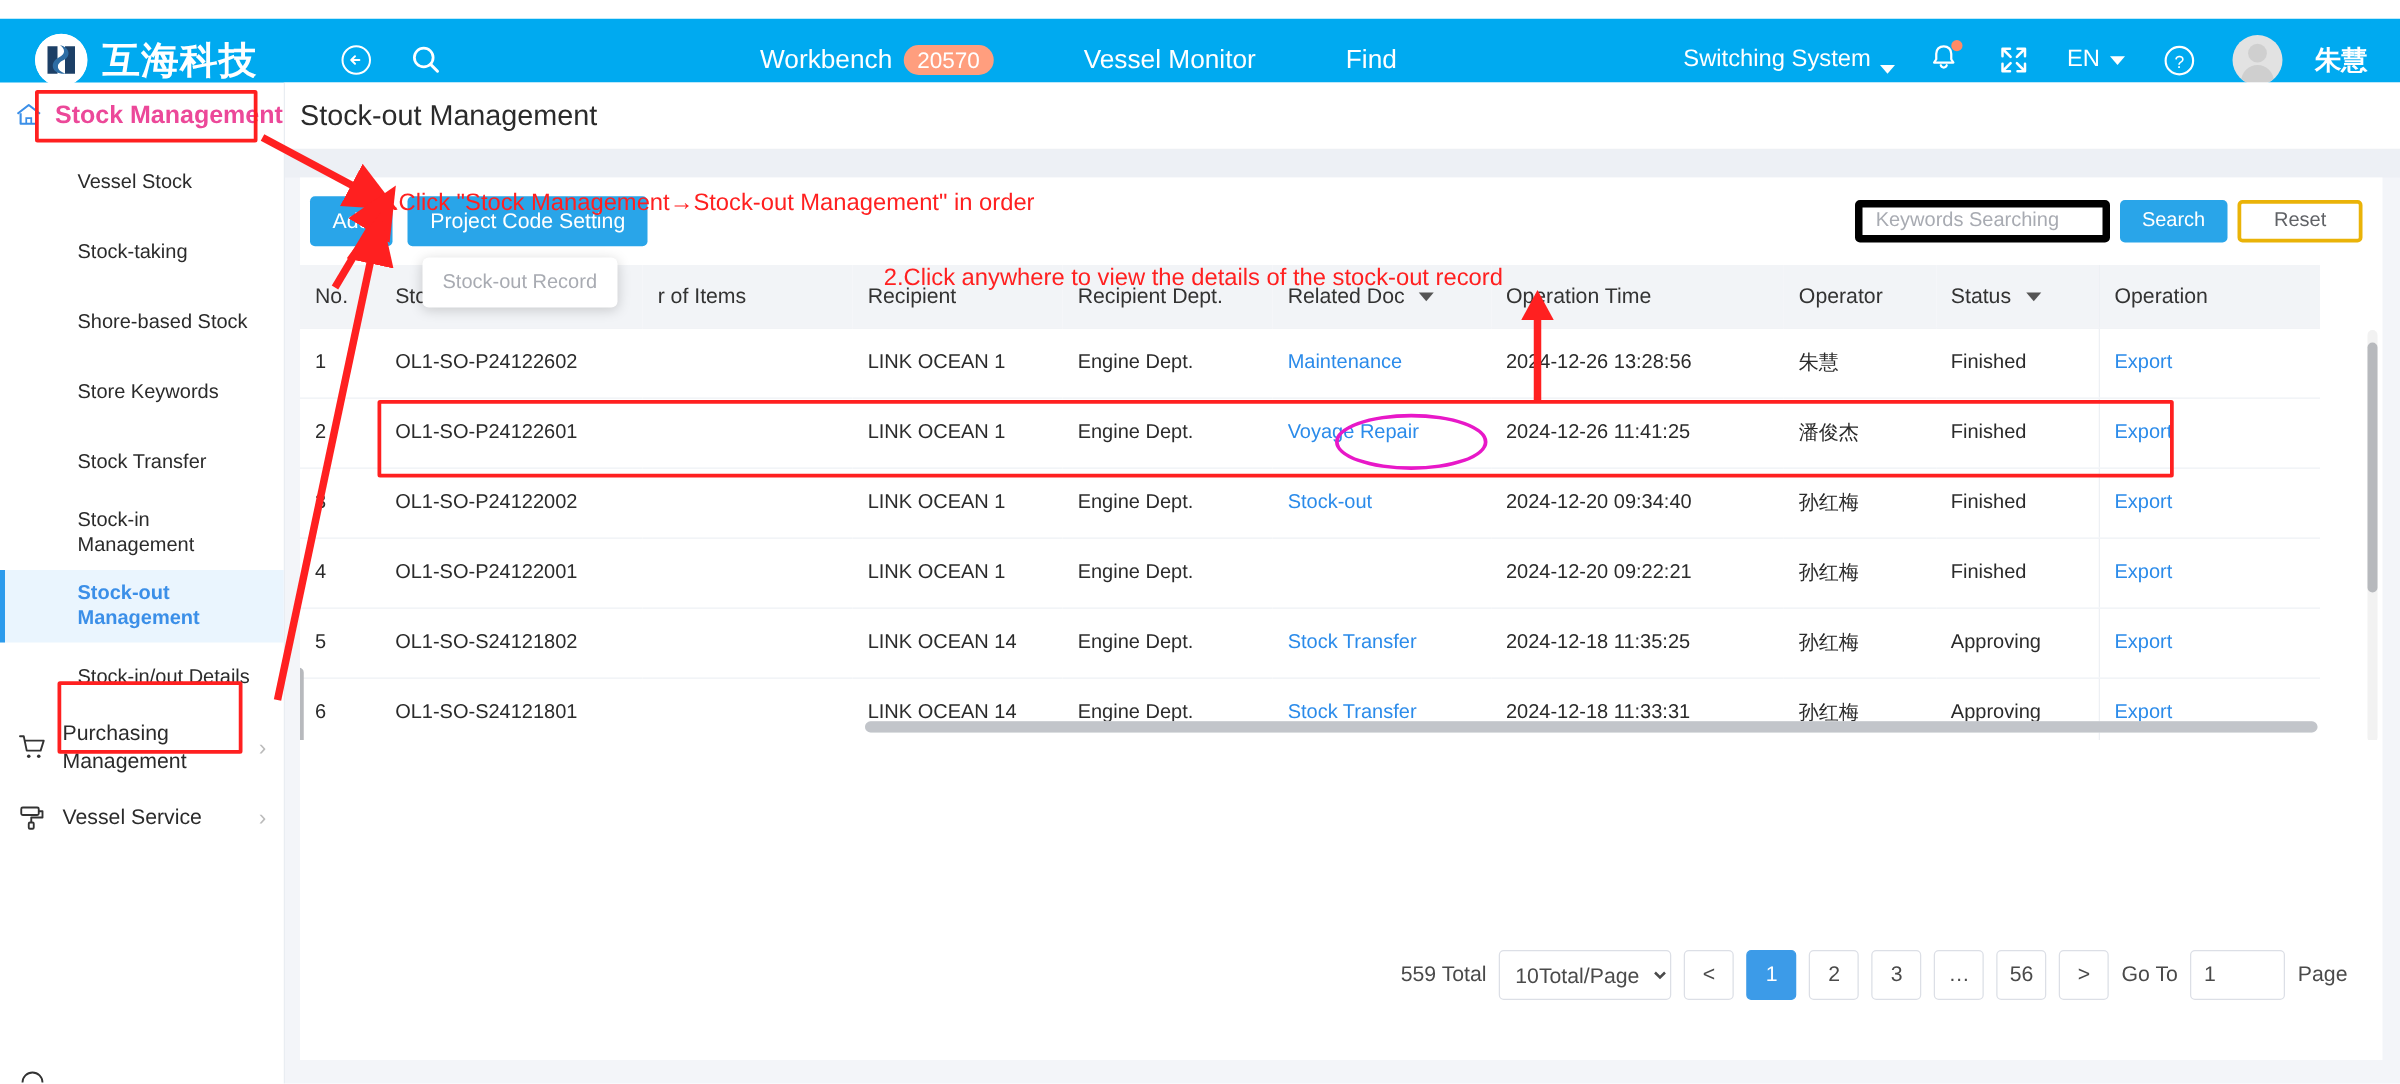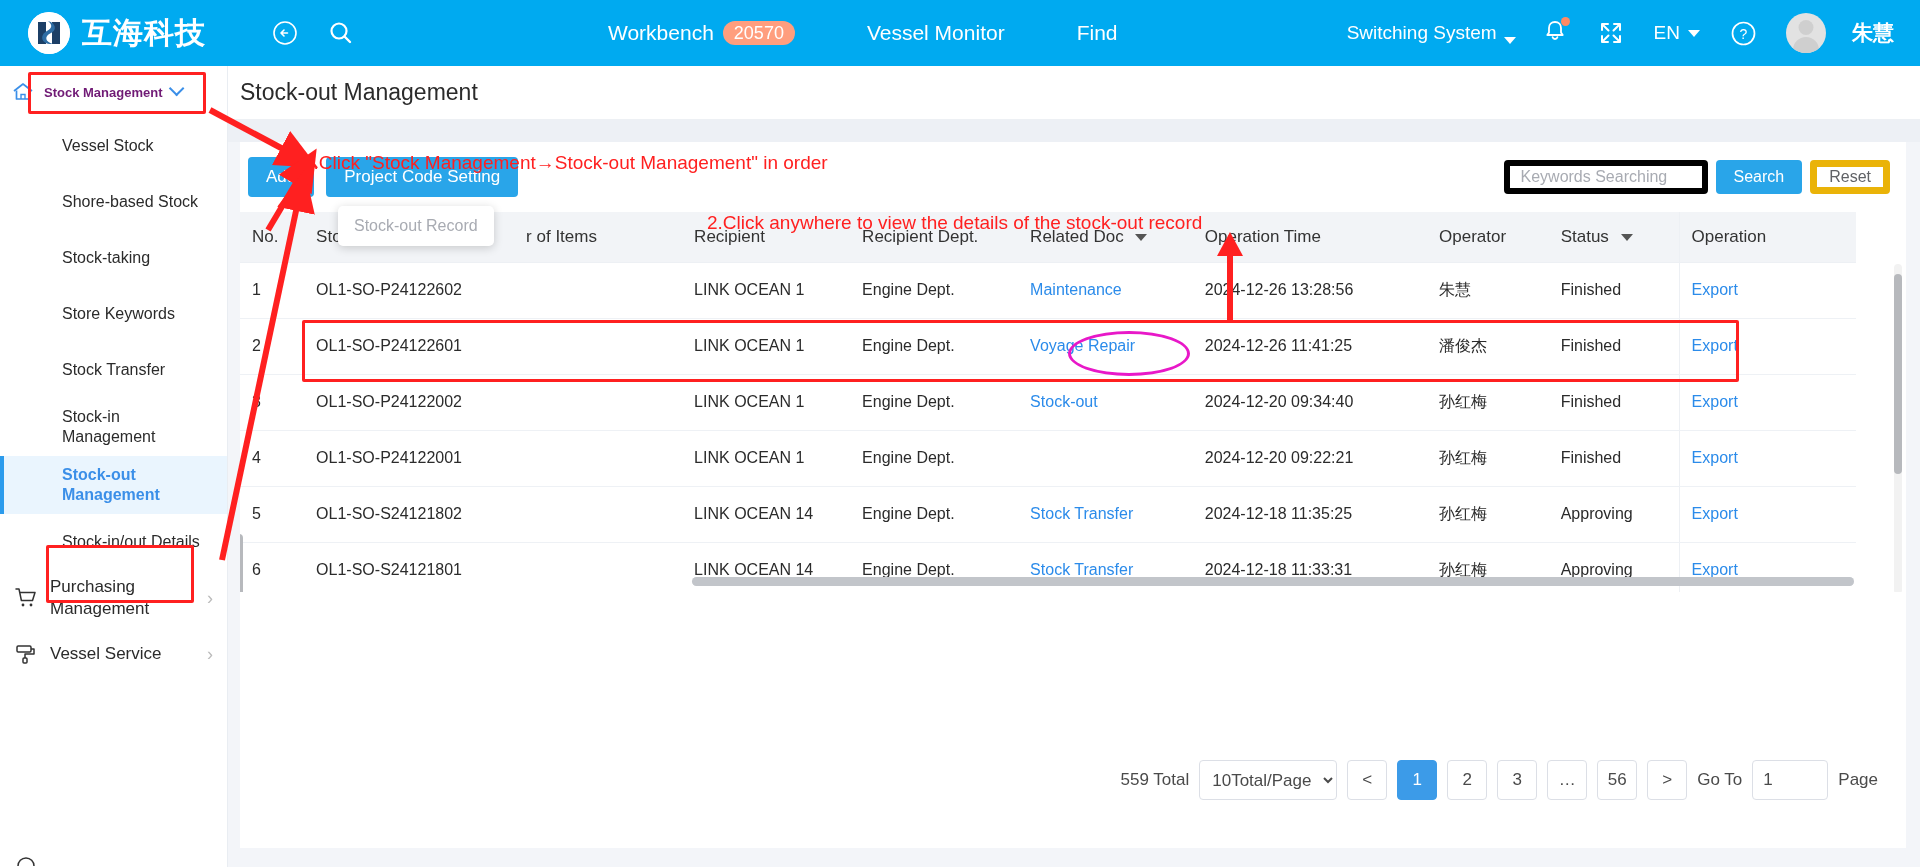--- a/index.html
+++ b/index.html
@@ -5,21 +5,21 @@
   * { box-sizing: border-box; margin: 0; padding: 0; }
   html, body {
     width: 1920px; height: 867px;
     font-family: "Liberation Sans", sans-serif;
     background: #fff; overflow: hidden;
   }
   #root { position: relative; width: 1920px; height: 867px; }
 
   
   .header {
-    position: absolute; top: 0; left: 0; width: 1920px; height: 66px;
+    position: absolute; top: 15px; left: 0; width: 1920px; height: 66px;
     background: #00AAF0; display: flex; align-items: center;
   }
   .logo-wrap { display: flex; align-items: center; margin-left: 28px; }
   .logo-mark {
     width: 42px; height: 42px; border-radius: 50%;
     background: #ffffff; position: relative; overflow: hidden;
     display: inline-block;
   }
   .logo-mark svg { position: absolute; top: 0; left: 0; }
   .logo-text {
@@ -75,21 +75,21 @@
   .username { color:#fff; font-size:21px; font-weight:bold; }
 
   
   .sidebar {
     position: absolute; top: 66px; left: 0; width: 228px; height: 801px;
     background: #fff; border-right: 1px solid #E9EDF2;
   }
   .sb-top { display:flex; align-items:center; height: 52px; padding-left: 10px; }
   .home-icon { width: 26px; height: 26px; margin-right: 8px; }
   .sb-title {
-    color: #701a75; font-size: 13px; font-weight: bold; display:flex;
+    color: #ec4899; font-size: 20px; font-weight: bold; display:flex;
     gap:7px; cursor:pointer; white-space:nowrap;
   }
   .chev {
     width: 11px; height: 11px; border-right: 2px solid #3B8FE8;
     border-bottom: 2px solid #3B8FE8; transform: rotate(45deg) translateY(-3px);
     display:inline-block;
   }
   .sb-sub {
     height: 56px; display:flex; align-items:center; padding-left: 62px;
     font-size: 16px; color: #2B2B2B; cursor:pointer; line-height:1.25;
@@ -137,22 +137,22 @@
     padding: 0 11px; font-size: 16px; color:#333; outline:none;
     font-family:"Liberation Sans", sans-serif;
   }
   .kw-input::placeholder { color:#A8ABB2; }
   .btn-search {
     background:#29A5E9; color:#fff; border:none; border-radius:4px;
     height:34px; padding: 0 18px; font-size:16px; cursor:pointer;
     font-family:"Liberation Sans", sans-serif;
   }
   .btn-reset {
-    background:#fff; color:#606266; border:7px solid #eab308; border-radius:4px;
-    height:34px; padding: 0 12px; font-size:16px; cursor:pointer;
+    background:#fff; color:#606266; border:3px solid #eab308; border-radius:4px;
+    height:34px; padding: 0 26px; font-size:16px; cursor:pointer;
     font-family:"Liberation Sans", sans-serif;
   }
 
   
   .table-scroll { position: relative; overflow: hidden; height: 380px; }
   table { border-collapse: collapse; width: 1616px; table-layout: fixed; }
   thead th {
     background:#F2F4F7; height: 50px; font-size: 17px; color:#333;
     font-weight: normal; text-align:left; padding: 0 12px;
     border-bottom:1px solid #EDF0F4; white-space:nowrap;
@@ -327,24 +327,24 @@
       <span class="sb-title">
         <span>Stock Management</span>
         <span class="chev"></span>
       </span>
     </div>
 
     <div class="sb-sub">
       <span>Vessel Stock</span>
     </div>
     <div class="sb-sub">
+      <span>Stock-taking</span>
+    </div>
+    <div class="sb-sub">
       <span>Shore-based Stock</span>
-    </div>
-    <div class="sb-sub">
-      <span>Stock-taking</span>
     </div>
     <div class="sb-sub">
       <span>Store Keywords</span>
     </div>
     <div class="sb-sub">
       <span>Stock Transfer</span>
     </div>
     <div class="sb-sub two-line">
       <span style="max-width:120px; display:block;">Stock-in Management</span>
     </div>

